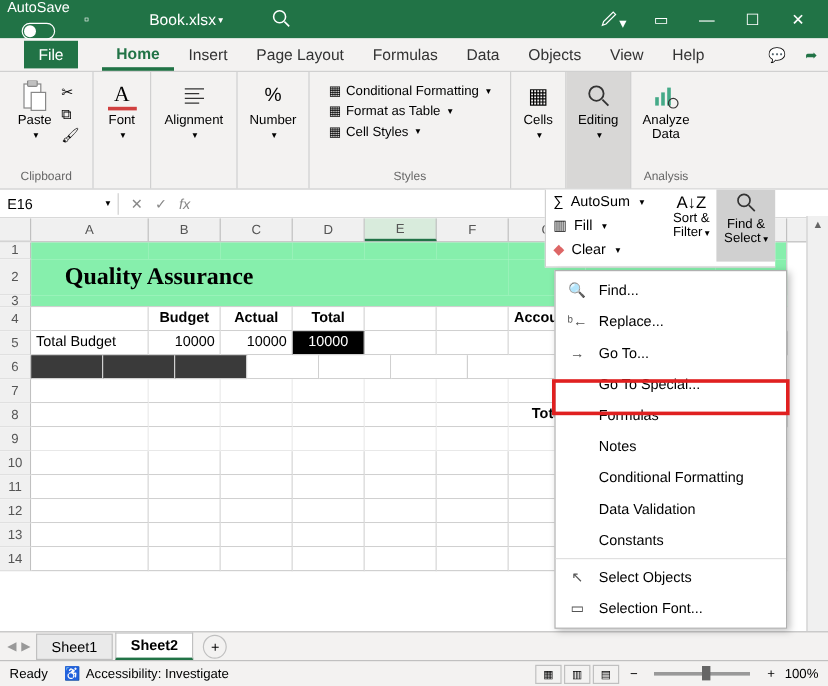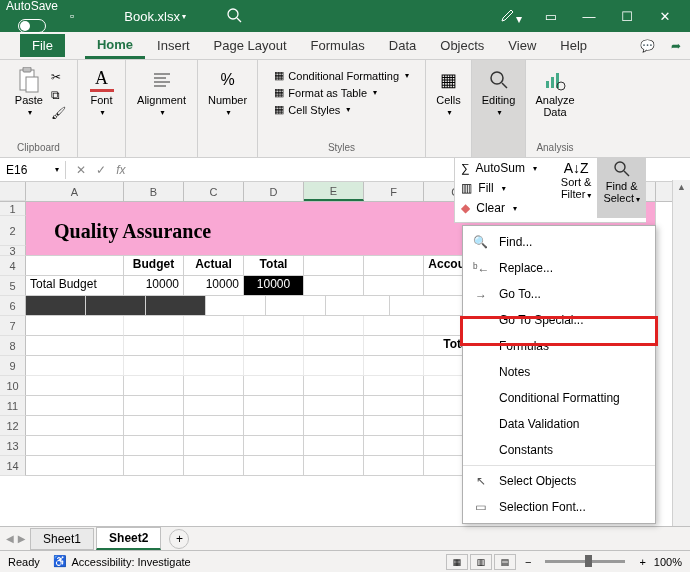--- a/index.html
+++ b/index.html
@@ -25,37 +25,37 @@
 .ribgroup { border-right: 1px solid #d0d0d0; padding: 4px 8px 2px 8px; display: flex; flex-direction: column; align-items: center; justify-content: space-between; }
 .ribgroup .label { font-size: 10px; color: #666; margin-top: auto; padding-bottom: 2px; }
 .ribstack { display: flex; flex-direction: column; gap: 2px; font-size: 11px; align-items: flex-start; padding-top: 4px; }
 .ribstack .item { display: flex; align-items: center; gap: 4px; padding: 1px 0; }
 .ribbig { display: flex; flex-direction: column; align-items: center; gap: 2px; font-size: 11px; padding: 4px 4px; }
 .ribbig .icon { width: 24px; height: 24px; display: flex; align-items: center; justify-content: center; font-size: 18px; }
 .editing-active { background: #d8d7d6; }
 .ribbon .row { display: flex; align-items: flex-start; }
 
 .namebox-row { height: 24px; display: flex; align-items: center; border-bottom: 1px solid #d0d0d0; background: #fff; }
-.namebox { width: 66px; border-right: 1px solid #d0d0d0; padding: 2px 6px; font-size: 12px; display: flex; align-items: center; justify-content: space-between; }
+.namebox { width: 99px; border-right: 1px solid #d0d0d0; padding: 2px 6px; font-size: 12px; display: flex; align-items: center; justify-content: space-between; }
 .fx-controls { display: flex; align-items: center; gap: 10px; padding: 0 10px; color: #888; }
 .fx-label { font-style: italic; }
 
 .grid-area { position: relative; background: #fff; }
 .colheads { display: flex; height: 20px; background: #f0f0f0; border-bottom: 1px solid #c0c0c0; }
 .rowhead { width: 26px; border-right: 1px solid #c0c0c0; text-align: center; font-size: 11px; color: #555; background: #f0f0f0; border-bottom: 1px solid #e0e0e0; display: flex; align-items: center; justify-content: center; }
 .colhead { border-right: 1px solid #c0c0c0; text-align: center; font-size: 11px; color: #555; display: flex; align-items: center; justify-content: center; }
 .cA { width: 98px; } .cB { width: 60px; } .cC { width: 60px; } .cD { width: 60px; }
 .cE { width: 60px; } .cF { width: 60px; } .cG { width: 64px; } .cH { width: 108px; } .cI { width: 60px; }
 .colhead.sel { background: #d8ebdc; border-bottom: 2px solid #217346; }
 
 .gridrow { display: flex; height: 20px; }
 .cell { border-right: 1px solid #d0d0d0; border-bottom: 1px solid #d0d0d0; font-size: 12px; padding: 1px 4px; overflow: hidden; white-space: nowrap; background: #fff; }
 .cell.blackfill { background: #000; color: #fff; text-align: center; }
 .cell.lightblack { background: #3a3a3a; }
-.banner { background: #f9a8d4; }
+.banner { background: #86efac; }
 .banner-text { font-family: Georgia, serif; font-weight: bold; font-size: 20px; color: #000; padding-left: 28px; display: flex; align-items: center; }
 .gridrow.tall { height: 30px; }
 .header-bold { font-weight: 600; text-align: center; }
 .right-align { text-align: right; }
 
 .editing-panel { position: absolute; top: 158px; right: 44px; width: 192px; background: #fff; border-left: 1px solid #d0d0d0; z-index: 5; }
 .editing-panel .panelrow { display: flex; align-items: center; gap: 6px; padding: 3px 6px; font-size: 12px; }
 .editing-panel .btncol { display: flex; flex-direction: column; align-items: center; font-size: 11px; padding: 2px 6px; }
 .editing-panel .toprow { display: flex; border-bottom: 1px solid #d0d0d0; padding-bottom: 4px; }
 .editing-panel .leftstack { flex: 1; }

